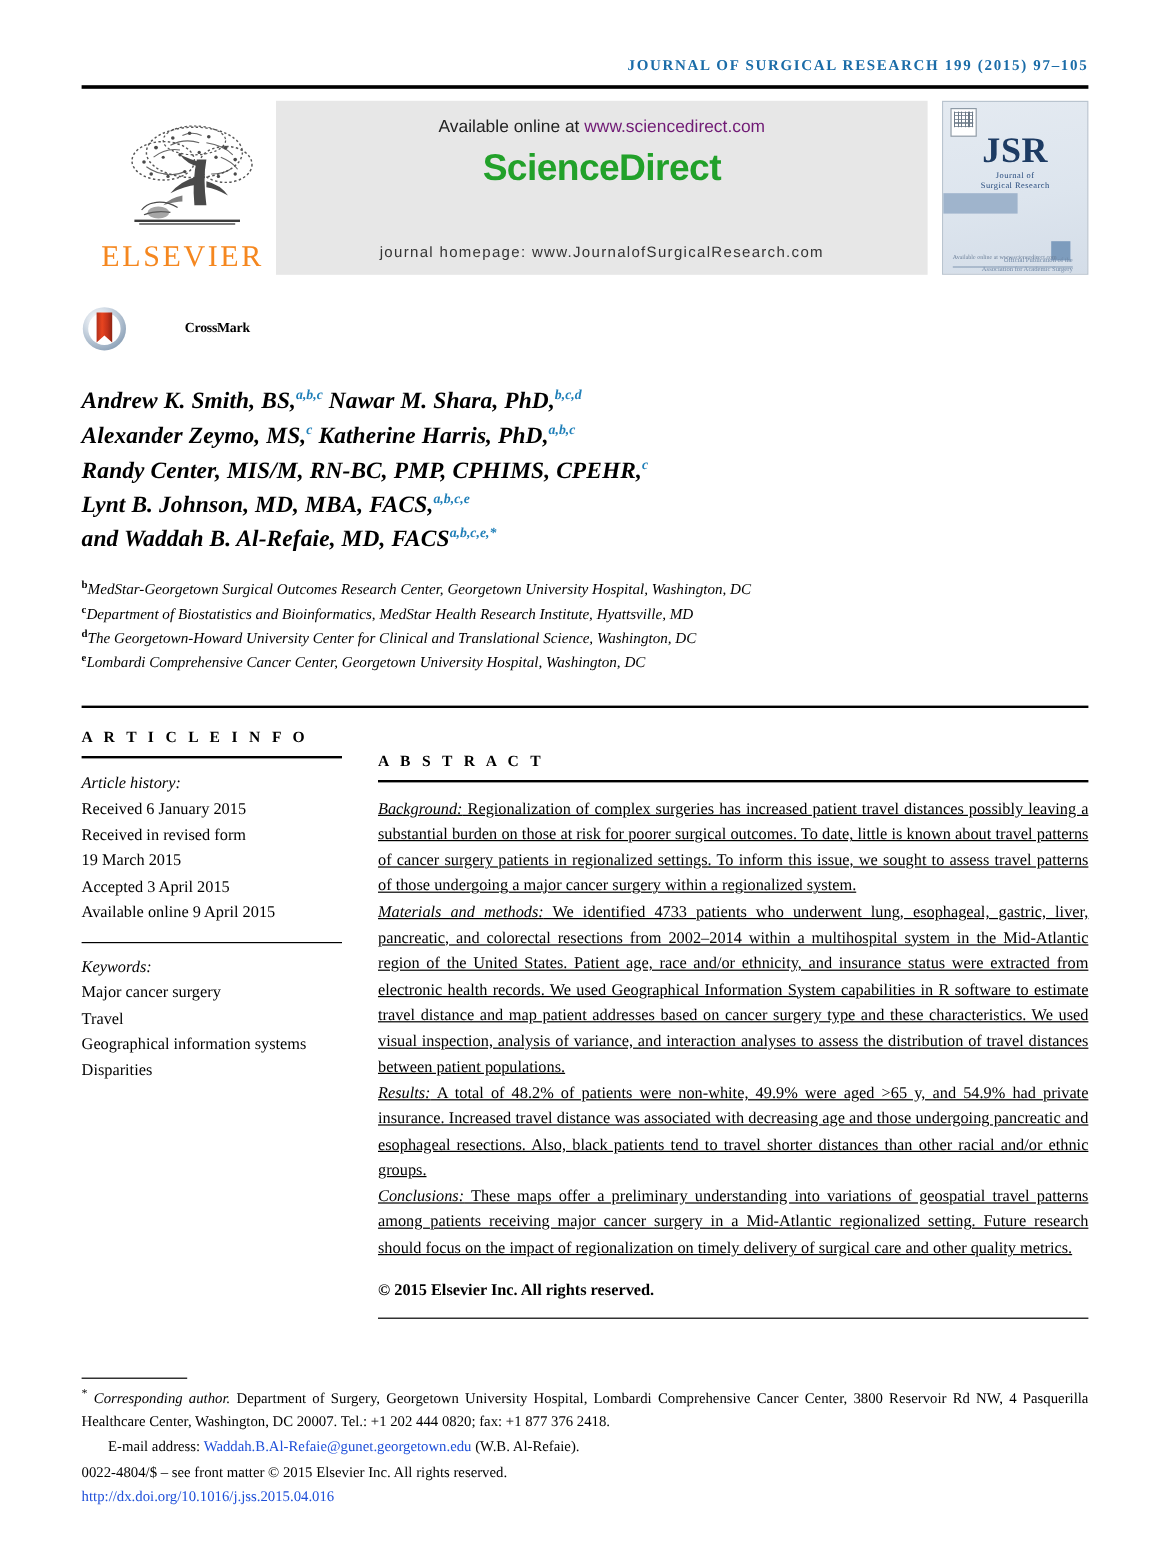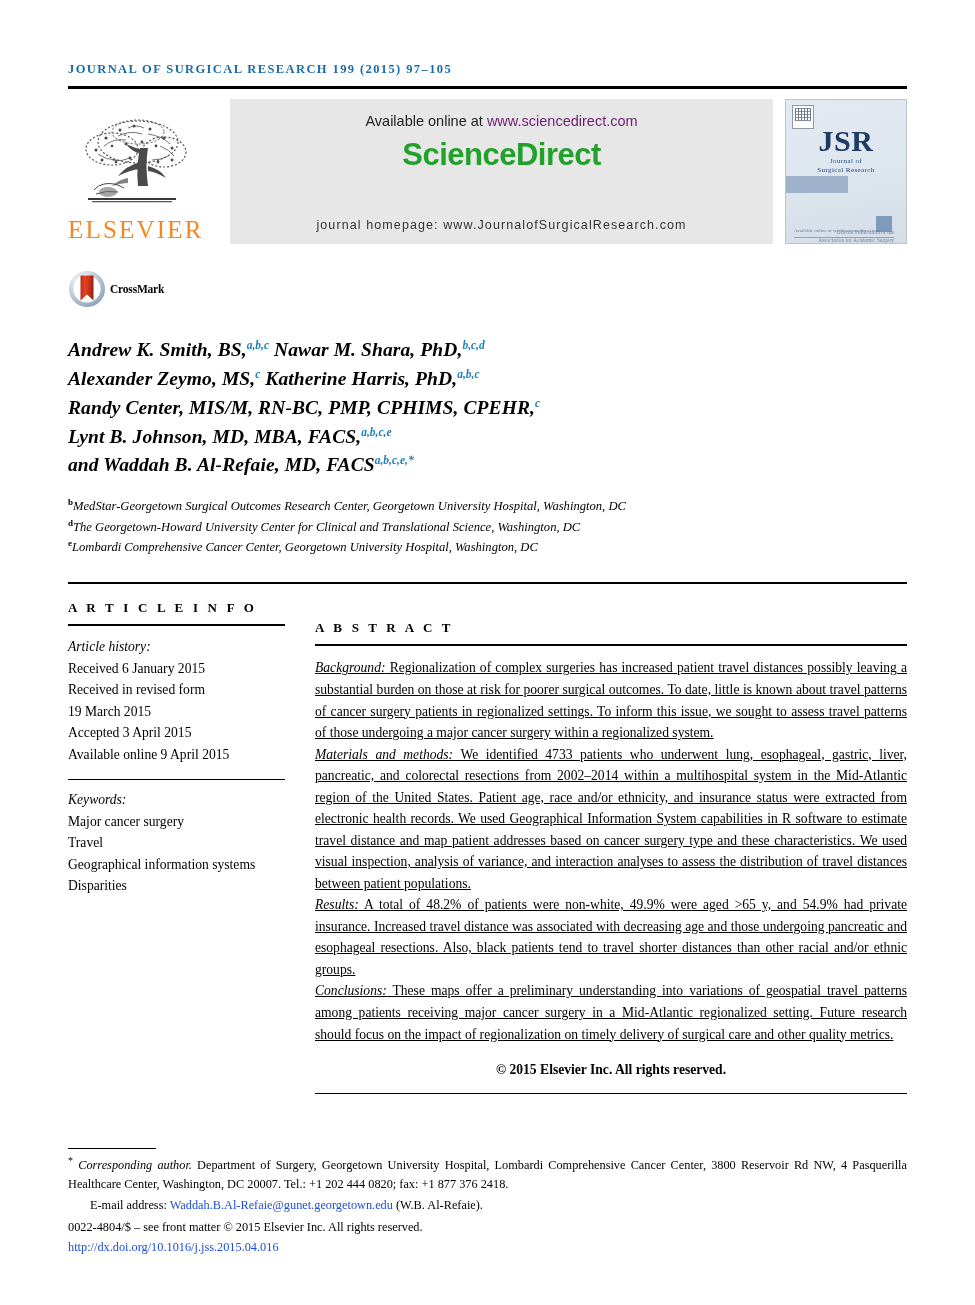--- a/index.html
+++ b/index.html
@@ -18,27 +18,27 @@
   .page {
     position: relative;
     width: 975px;
     height: 1305px;
     box-sizing: border-box;
     padding: 0 68px;
   }
 
   
   .running-head {
-    text-align: left;
+    text-align: right;
     color: #1a6ca8;
     font-family: "Liberation Serif", serif;
     font-size: 12.5px;
     font-weight: bold;
     letter-spacing: 1.4px;
-    padding-top: 62px;
+    padding-top: 47px;
     padding-bottom: 9px;
     white-space: nowrap;
   }
   .rule-heavy {
     border-top: 3px solid #000;
     height: 0;
     font-size: 0;
     line-height: 0;
   }
 
@@ -47,21 +47,21 @@
     display: flex;
     align-items: stretch;
     margin-top: 10px;
     height: 145px;
   }
   .elsevier-logo {
     width: 152px;
     flex: 0 0 152px;
     display: flex;
     flex-direction: column;
-    align-items: flex-start;
+    align-items: flex-end;
     justify-content: flex-end;
     padding-bottom: 2px;
   }
   .tree-svg { display:block; }
   .elsevier-word {
     font-family: "Liberation Serif", serif;
     font-size: 25px;
     letter-spacing: 2.2px;
     color: #f5871f;
     line-height: 1;
@@ -186,20 +186,21 @@
     line-height: 1.27;
     letter-spacing: -0.2px;
     max-width: 640px;
   }
   .crossmark {
     flex: 0 0 auto;
     display: flex;
     align-items: center;
     margin-top: 6px;
     margin-right: -4px;
+    gap: 44px;
   }
   .cm-mark { display:block; }
   .cm-word {
     font-family: "Liberation Serif", serif;
     font-weight: bold;
     font-size: 11.5px;
     margin-left: 4px;
     letter-spacing: -0.2px;
   }
 
@@ -283,21 +284,21 @@
 
   .abstract {
     padding-top: 11px;
     font-size: 13.6px;
     line-height: 1.585;
     text-align: justify;
   }
   .abstract p { margin: 0; text-decoration: underline; }
   .abstract .lbl { font-style: italic; }
   .copyright {
-    text-align: center;
+    text-align: left;
     font-weight: bold;
     font-size: 13.6px;
     margin-top: 14px;
   }
   .abs-bottom-rule {
     border-top: 1px solid #000;
     margin-top: 12px;
   }
 
   
@@ -433,20 +434,21 @@
     <span><span>Nawar M. Shara, PhD,</span><sup>b,c,d</sup></span><br>
     <span><span>Alexander Zeymo, MS,</span><sup>c</sup></span>
     <span><span>Katherine Harris, PhD,</span><sup>a,b,c</sup></span><br>
     <span><span>Randy Center, MIS/M, RN-BC, PMP, CPHIMS, CPEHR,</span><sup>c</sup></span><br>
     <span><span>Lynt B. Johnson, MD, MBA, FACS,</span><sup>a,b,c,e</sup></span><br>
     <span><span>and Waddah B. Al-Refaie, MD, FACS</span><sup>a,b,c,e,*</sup></span>
   </div>
 
   <div class="affiliations">
     <div><sup>b</sup><span>MedStar-Georgetown Surgical Outcomes Research Center, Georgetown University Hospital, Washington, DC</span></div>
+    <div><sup>c</sup><span>Department of Biostatistics and Bioinformatics, MedStar Health Research Institute, Hyattsville, MD</span></div>
     <div><sup>d</sup><span>The Georgetown-Howard University Center for Clinical and Translational Science, Washington, DC</span></div>
     <div><sup>e</sup><span>Lombardi Comprehensive Cancer Center, Georgetown University Hospital, Washington, DC</span></div>
   </div>
 
   <div class="rule-top-grid"></div>
 
   <div class="grid">
 
     <div class="col-info">
       <div class="sec-head">A R T I C L E  I N F O</div>

